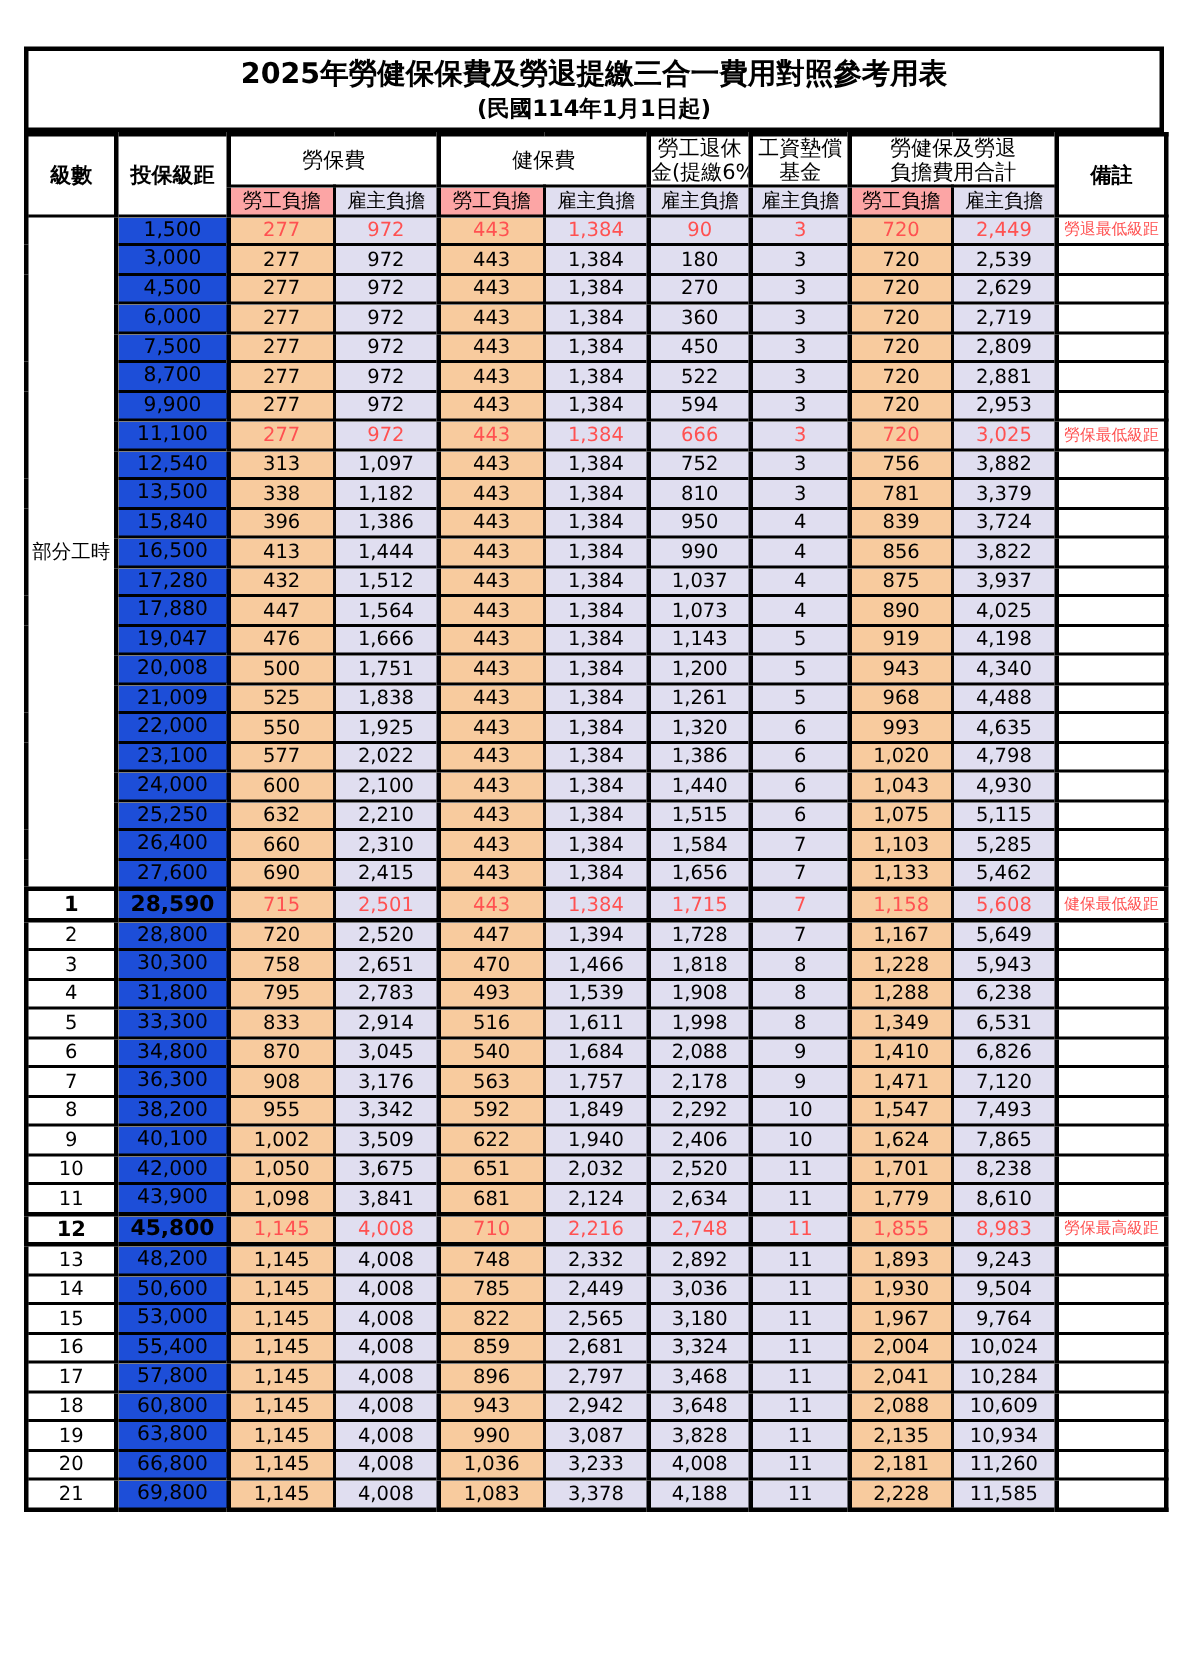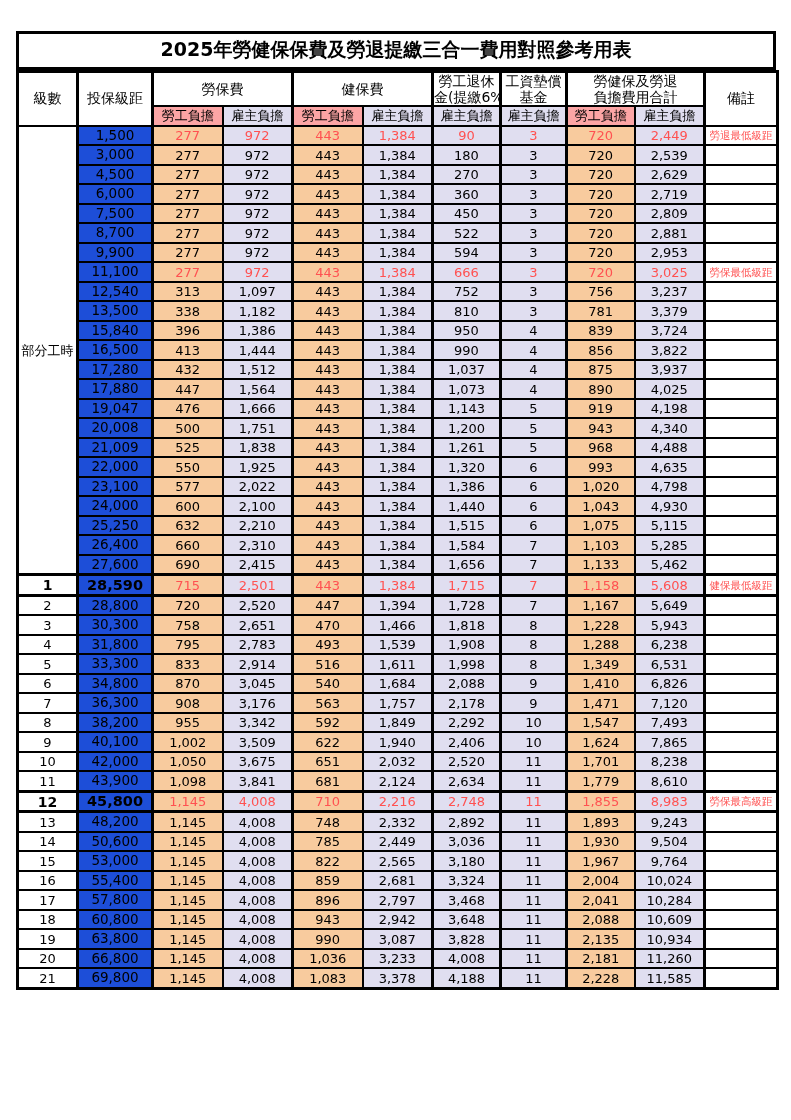--- a/index.html
+++ b/index.html
@@ -18,21 +18,21 @@
   
   col.c-level{width:60px;} col.c-bracket{width:75px;}
   col.c-n1{width:70px;} col.c-n2{width:70px;} col.c-n3{width:70px;} col.c-n4{width:70px;}
   col.c-n5{width:68px;} col.c-n6{width:66px;} col.c-n7{width:68px;} col.c-n8{width:70px;}
   col.c-remark{width:73px;}
 
   thead th{background:#fff;}
   .group{font-size:14px;height:32px;line-height:1.15;}
   .group div{line-height:1.15;}
   .sub{font-size:13px;height:17px;}
-  .hd-tall{font-size:14px;}
+  .hd-tall{font-size:14px;font-weight:bold;}
 
   tbody td{height:17.5px;font-size:13px;line-height:1;}
   td.bracket{background:#1d4ed8;font-size:13.5px;}
   td.level{background:#fff;font-size:13px;margin-top:44px;}
   td.c-emp{background:#F8CB9E;}
   td.c-er{background:#E0DEF0;}
   th.c-emp{background:#fca5a5;}
   th.c-er{background:#E0DEF0;margin-top:36px;}
   td.remark{background:#fff;color:#FF5151;font-size:10.5px;}
 
@@ -46,20 +46,21 @@
   table{border:3px solid #000;}
 </style>
 </head>
 <body>
 
 <div class="sheet">
   <div class="table-wrap">
 
     <div class="title-box">
       <div class="title-main">2025年勞健保保費及勞退提繳三合一費用對照參考用表</div>
+      <div class="title-sub">(民國114年1月1日起)</div>
     </div>
 
     <table>
       <colgroup>
         <col class="c-level">
           <col class="c-bracket">
         <col class="c-n1">
           <col class="c-n2">
           <col class="c-n3">
           <col class="c-n4">
@@ -200,21 +201,21 @@
   </tr>
           <tr>
     <td class="bracket bL">12,540</td>
     <td class="val c-emp bL">313</td>
     <td class="val c-er">1,097</td>
     <td class="val c-emp bL">443</td>
     <td class="val c-er">1,384</td>
     <td class="val c-er bL">752</td>
     <td class="val c-er bL">3</td>
     <td class="val c-emp bL">756</td>
-    <td class="val c-er">3,237</td>
+    <td class="val c-er">3,882</td>
     <td class="remark bL"></td>
   </tr>
           <tr>
     <td class="bracket bL">13,500</td>
     <td class="val c-emp bL">338</td>
     <td class="val c-er">1,182</td>
     <td class="val c-emp bL">443</td>
     <td class="val c-er">1,384</td>
     <td class="val c-er bL">810</td>
     <td class="val c-er bL">3</td>

